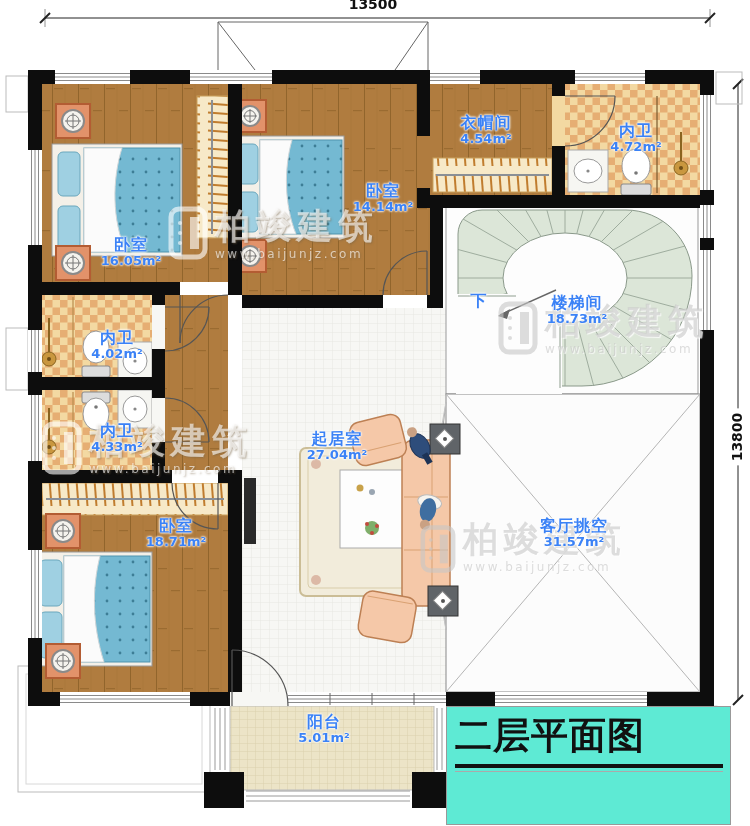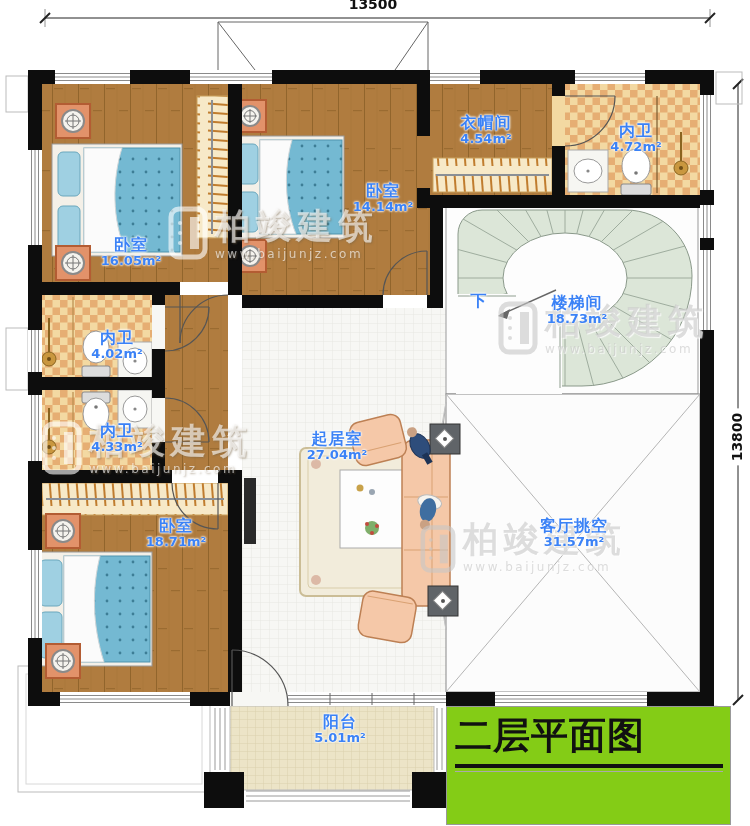--- a/index.html
+++ b/index.html
@@ -14,21 +14,21 @@
   .dim{position:absolute;font-size:14px;font-weight:bold;color:#111;background:#fff;
        padding:0 4px;z-index:25;}
   #dim-top{left:373px;top:4px;transform:translate(-50%,-50%);}
   #dim-right{left:737px;top:437px;transform:translate(-50%,-50%) rotate(-90deg);}
   .wm{position:absolute;display:flex;align-items:flex-end;gap:7px;pointer-events:none;z-index:20;}
   .wm .txt .brand{display:block;font-size:35px;font-weight:bold;letter-spacing:6px;line-height:1;}
   .wm .txt .site{display:block;font-size:12px;font-weight:normal;letter-spacing:2.5px;margin-top:3px;}
   .wm-light{color:rgba(255,255,255,0.62);text-shadow:1px 1px 2px rgba(120,100,70,0.5);}
   .wm-gray{color:rgba(198,198,198,0.6);text-shadow:1px 1px 1px rgba(255,255,255,0.8);}
   .wm svg{margin-top:2px;}
-  #titleblock{position:absolute;left:446px;top:706px;width:285px;height:119px;background:#84cc16;
+  #titleblock{position:absolute;left:446px;top:706px;width:285px;height:119px;background:#5eead4;
        border:1px solid #999;z-index:40;padding:4px 0 0 8px;box-sizing:border-box;}
   #titleblock .t-row{display:flex;align-items:baseline;gap:10px;}
   #t-title{font-size:37px;font-weight:bold;color:#111;letter-spacing:1px;}
   #t-scale{font-size:28px;color:#111;}
   .t-underline{height:4px;background:#111;width:268px;margin-top:3px;}
   .t-underline2{height:1px;background:#aaa;width:268px;margin-top:3px;}
 </style>
 </head>
 <body>
 
@@ -568,21 +568,21 @@
   <span class="ar">18.71m²</span>
 </div>
 <div class="lbl" style="left:297px;top:446px;margin-left:40px;">
   <span class="nm">起居室</span>
   <span class="ar">27.04m²</span>
 </div>
 <div class="lbl" style="left:574px;top:533px;">
   <span class="nm">客厅挑空</span>
   <span class="ar">31.57m²</span>
 </div>
-<div class="lbl" style="left:340px;top:729px;">
+<div class="lbl" style="left:324px;top:729px;">
   <span class="nm">阳台</span>
   <span class="ar">5.01m²</span>
 </div>
 
 <div class="dim" id="dim-top">13500</div>
 <div class="dim" id="dim-right">13800</div>
 
 <div id="titleblock">
   <div class="t-row">
     <span id="t-title">二层平面图</span>

